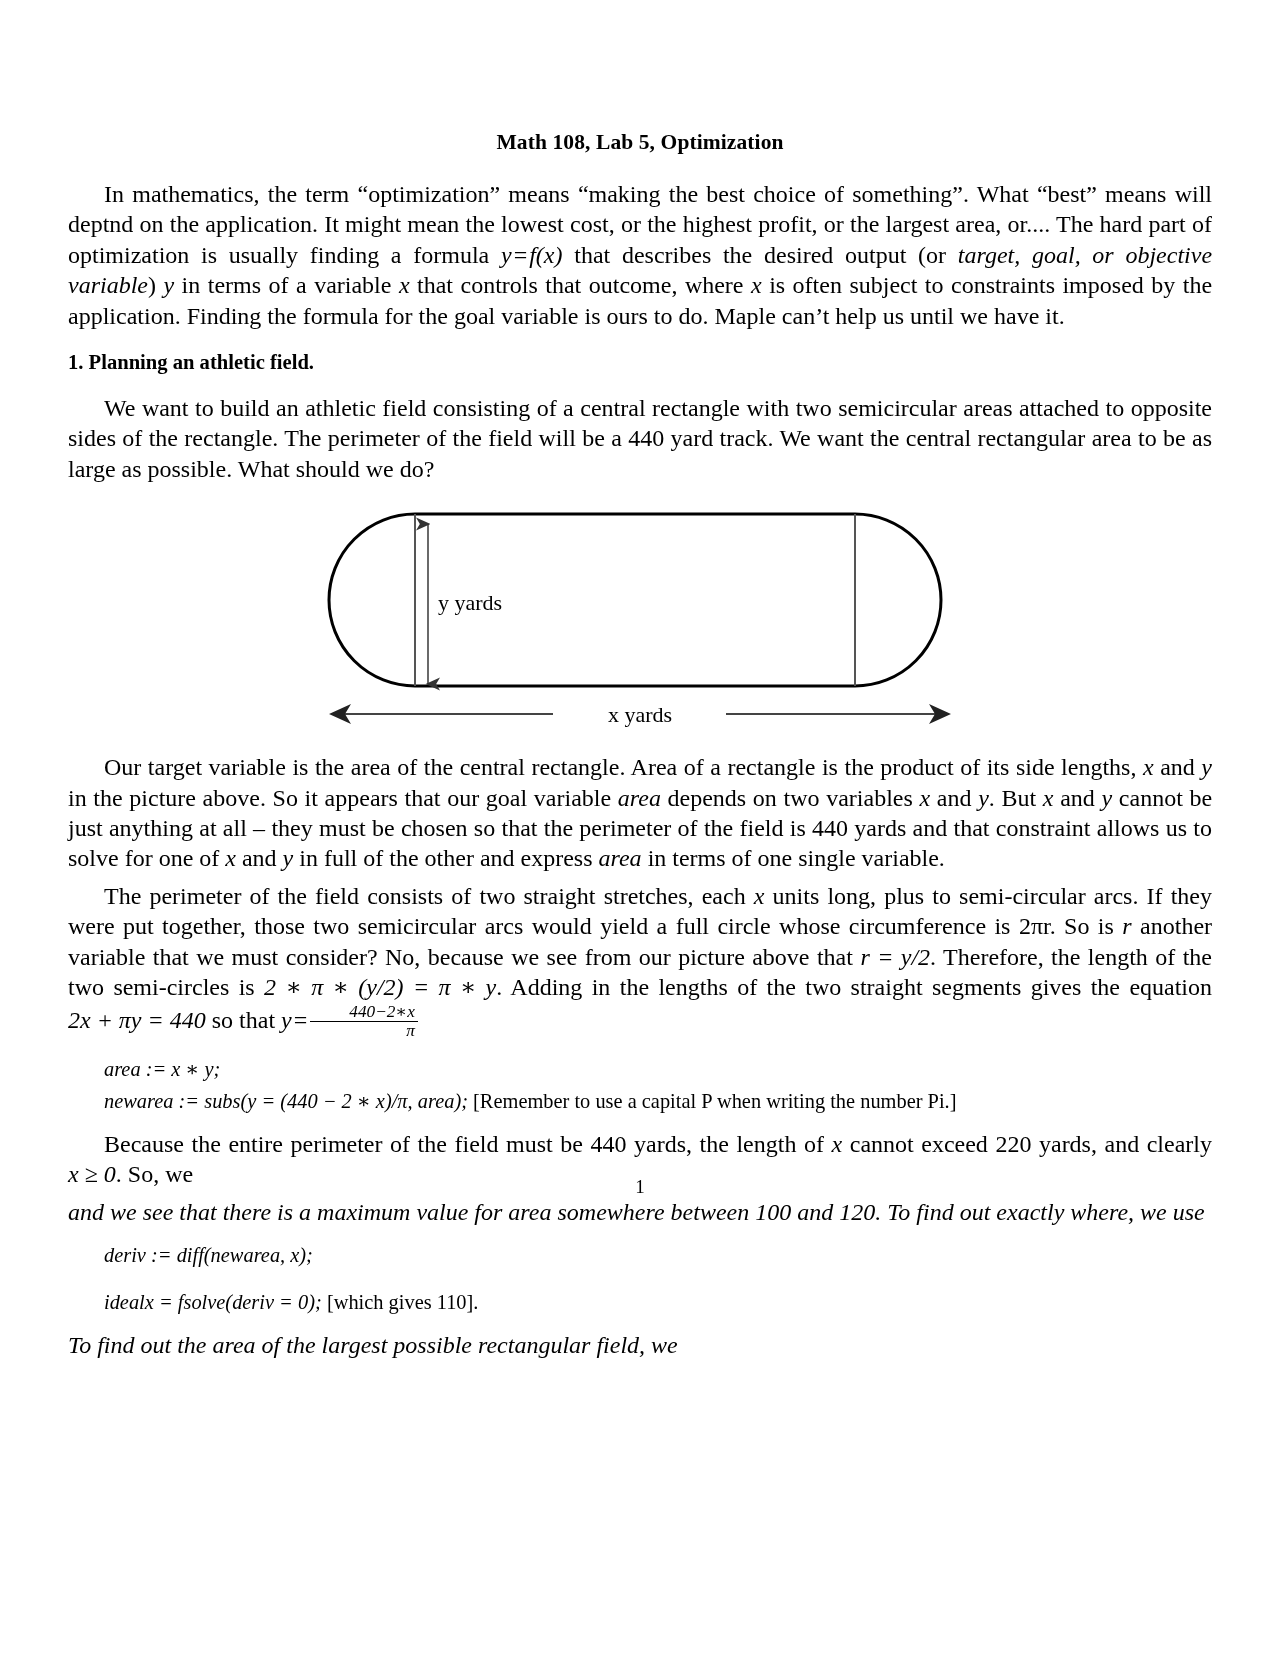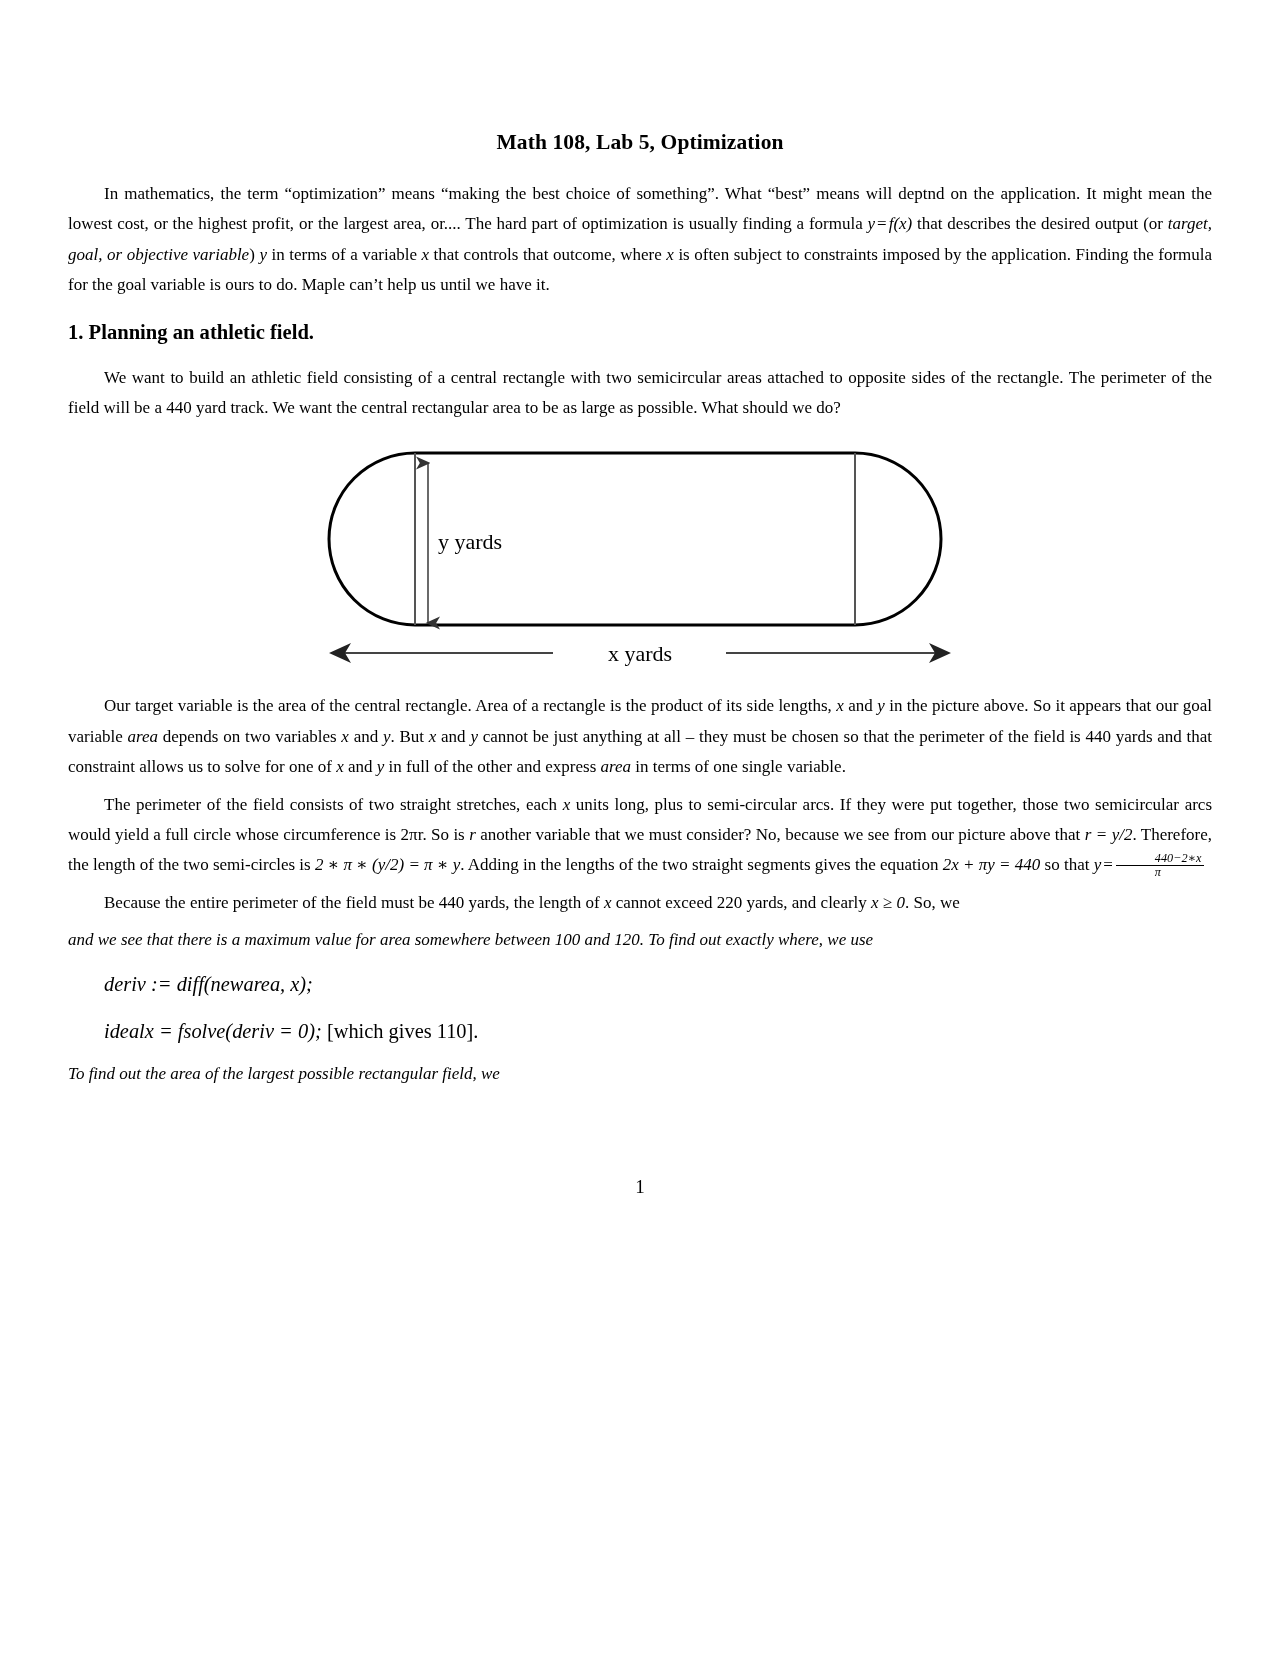--- a/index.html
+++ b/index.html
@@ -24,21 +24,21 @@
 
   .doc-title {
     text-align: center;
     font-weight: bold;
     font-size: 21.5px;
     letter-spacing: 0.1px;
     margin: 0 0 24px 0;
   }
 
   p.para {
-    font-size: 17px;
+    font-size: 24px;
     line-height: 30.4px;
     text-align: justify;
     text-justify: inter-word;
     margin: 0 0 7px 0;
     text-indent: 36px;
     hyphens: none;
   }
   p.para.noindent { text-indent: 0; font-style: italic; }
 
   h2.section-head {
@@ -57,21 +57,21 @@
     font-family: "Liberation Serif", "DejaVu Serif", serif;
     font-style: normal;
   }
   .mo { padding: 0 2px; }
   .math { white-space: nowrap; }
 
   
   .frac {
     display: inline-block;
     vertical-align: -0.48em;
-    text-align: left;
+    text-align: right;
     font-size: 0.72em;
     line-height: 1.08;
     margin: 0 1px;
   }
   .frac .num { display: block; padding: 0 3px; }
   .frac .den { display: block; border-top: 1px solid #000; padding: 0 3px; }
 
   
   .code-line {
     font-family: "Liberation Serif", "DejaVu Serif", serif;
@@ -184,20 +184,24 @@
     <span class="math">2πr</span><span>. So is</span>
     <span class="mi">r</span>
     <span>another variable that we must consider? No, because we see from our picture above that</span>
     <span class="math mi">r = y/2</span><span>. Therefore, the length of the two semi-circles is</span>
     <span class="math mi">2 ∗ π ∗ (y/2) = π ∗ y</span><span>. Adding in the lengths of the two straight segments gives the equation</span>
     <span class="math mi">2x + πy = 440</span>
     <span>so that</span>
     <span class="mi">y</span><span class="mo">=</span><span class="frac"><span class="num mi">440−2∗x</span><span class="den mi">π</span></span>
   </p>
 
+  <div class="code-block tight">
+    <div class="code-line">area := x ∗ y;</div>
+    <div class="code-line"><span>newarea := subs(y = (440 − 2 ∗ x)/π, area);</span> <span class="code-note">[Remember to use a capital P when writing the number Pi.]</span></div>
+  </div>
 
   <p class="para"><span>Because the entire perimeter of the field must be 440 yards, the length of</span>
     <span class="mi">x</span>
     <span>cannot exceed 220 yards, and clearly</span>
     <span class="math mi">x ≥ 0</span><span>. So, we</span>
   </p>
 
 
   <p class="para noindent">and we see that there is a maximum value for area somewhere between 100 and 120. To find out exactly where, we use</p>
 

